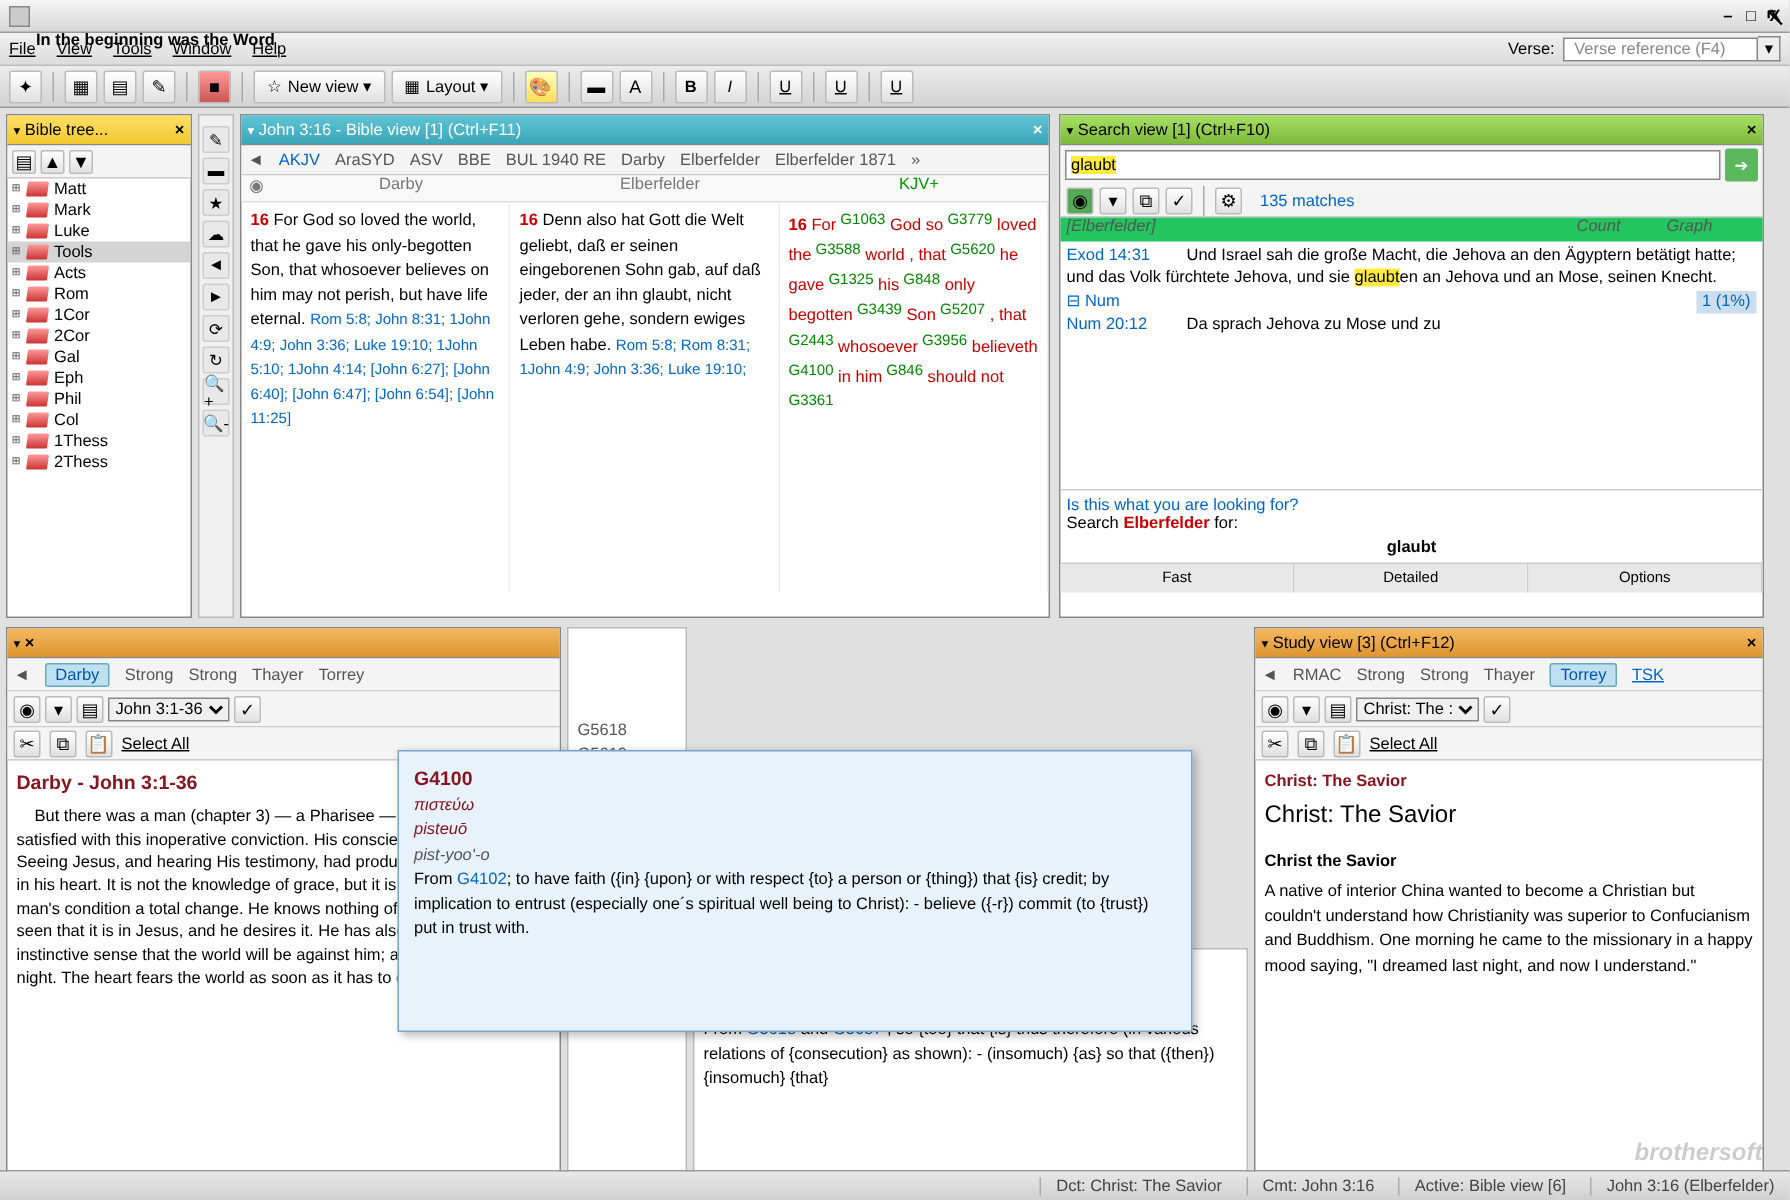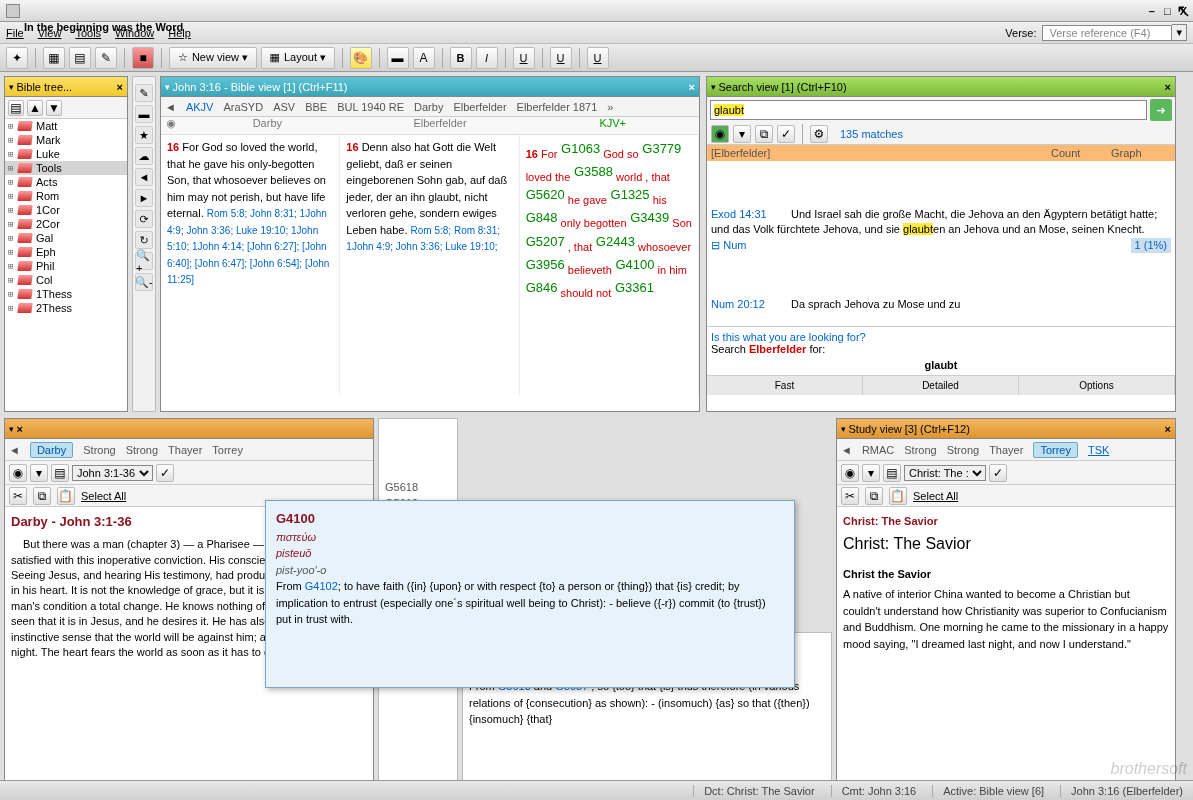--- a/index.html
+++ b/index.html
@@ -39,32 +39,32 @@
 .version-tabs { height: 20px; display: flex; align-items: center; padding: 0 4px; gap: 10px; background: #f4f4f4; border-bottom: 1px solid #ccc; color: #555; font-size: 11px; overflow: hidden; }
 .version-tabs span { cursor: pointer; }
 .version-tabs .active { color: #06c; }
 .col-headers { height: 18px; display: flex; background: #f8f8f8; border-bottom: 1px solid #ddd; }
 .col-headers div { flex: 1; text-align: center; color: #777; }
 .verse-cols { display: flex; height: 260px; overflow: hidden; }
 .vcol { flex: 1; padding: 4px 6px; border-right: 1px solid #eee; line-height: 1.5; overflow: hidden; }
 .vnum { color: #c00; font-weight: bold; }
 .vcol .xref { color: #06c; font-size: 10px; }
 .kjv-word { color: #c00; }
-.kjv-strong { color: #080; font-size: 13px; vertical-align: super; margin-top: 20px; }
+.kjv-strong { color: #080; font-size: 10px; vertical-align: super; margin-top: 20px; }
 .search-view { position: absolute; left: 706px; top: 4px; width: 470px; height: 336px; border: 1px solid #888; background: #fff; }
 .search-view .pane-title { background: linear-gradient(#a8e063,#7db93b); }
 .search-box { height: 26px; display: flex; align-items: center; padding: 3px; gap: 3px; background: #f4f4f4; }
 .search-input { flex: 1; border: 1px solid #888; padding: 3px; background: #fff; }
 .search-input .hl { background: #ffeb3b; }
 .search-go { width: 22px; height: 22px; background: #5cb85c; color: #fff; display: flex; align-items: center; justify-content: center; cursor: pointer; border-radius: 2px; }
 .search-tool { height: 22px; display: flex; align-items: center; gap: 4px; padding: 0 4px; background: #f4f4f4; border-bottom: 1px solid #ccc; }
 .search-tool .matches { color: #06c; margin-left: 8px; }
-.result-head { display: flex; padding: 0 4px; background: #fdba74; height: 16px; align-items: center; font-size: 10px; color: #555; }
+.result-head { display: flex; padding: 0 4px; background: #22c55e; height: 16px; align-items: flex-start; font-size: 10px; color: #555; font-style: italic; }
 .result-body { height: 165px; overflow: hidden; padding: 2px 4px; line-height: 1.4; }
-.ref-label { color: #06c; display: inline-block; width: 80px; margin-top: 44px; }
+.ref-label { color: #06c; display: inline-block; width: 80px; }
 .hl { background: #ffeb3b; }
 .search-footer { border-top: 1px solid #ccc; padding: 4px; font-size: 11px; }
 .search-footer .srch-for { color: #06c; }
 .search-footer .term { color: #c00; font-weight: bold; }
 .search-footer .q { text-align: center; margin-top: 4px; font-weight: bold; }
 .search-tabs { display: flex; height: 20px; border-top: 1px solid #ccc; }
 .search-tabs div { flex: 1; text-align: center; line-height: 20px; border-right: 1px solid #ccc; background: #e8e8e8; cursor: pointer; font-size: 10px; }
 .study-left { position: absolute; left: 4px; top: 346px; width: 370px; height: 430px; border: 1px solid #888; background: #fff; }
 .study-left .pane-title { background: linear-gradient(#f4b860,#de9530); }
 .study-tabs { height: 22px; display: flex; align-items: center; gap: 10px; padding: 0 4px; background: #f4f4f4; border-bottom: 1px solid #ccc; }
@@ -86,21 +86,21 @@
 .sr-title1 { color: #8a1520; font-weight: bold; }
 .sr-title2 { font-size: 16px; font-weight: normal; margin: 2px 0 10px; }
 .sr-title3 { font-weight: bold; margin-bottom: 4px; }
 .popup { position: absolute; left: 265px; top: 428px; width: 530px; height: 188px; background: #e8f2fb; border: 1px solid #7aa5c9; box-shadow: 2px 2px 6px rgba(0,0,0,.3); padding: 8px 10px; line-height: 1.5; }
 .popup .num { color: #8a1520; font-weight: bold; font-size: 13px; }
 .popup .gk { color: #8a1520; font-style: italic; }
 .popup .pron { color: #555; font-style: italic; }
 .popup .drag { position: absolute; bottom: 4px; left: 0; right: 0; text-align: center; color: #3a6ea5; font-size: 10px; }
 .statusbar { position: absolute; bottom: 0; left: 0; right: 0; height: 20px; background: linear-gradient(#e8e8e8,#d0d0d0); border-top: 1px solid #999; display: flex; align-items: center; justify-content: flex-end; gap: 16px; padding: 0 10px; font-size: 10px; color: #444; }
 .statusbar span { border-left: 1px solid #aaa; padding-left: 10px; }
-.watermark { position: absolute; right: 6px; bottom: 22px; color: rgba(0,0,0,.2); font-size: 16px; font-style: italic; font-weight: normal; text-align: center; }
+.watermark { position: absolute; right: 18px; bottom: 22px; color: rgba(0,0,0,.2); font-size: 16px; font-style: italic; font-weight: bold; text-align: center; }
 .cursor-arrow { position: absolute; top: 0; right: 2px; font-size: 18px; color: #000; }
 </style>
 </head>
 <body>
 
 <div class="cursor-arrow">↖</div>
 
 <div class="titlebar">
   <div class="icon"></div>
   <div class="title">In the beginning was the Word</div>

